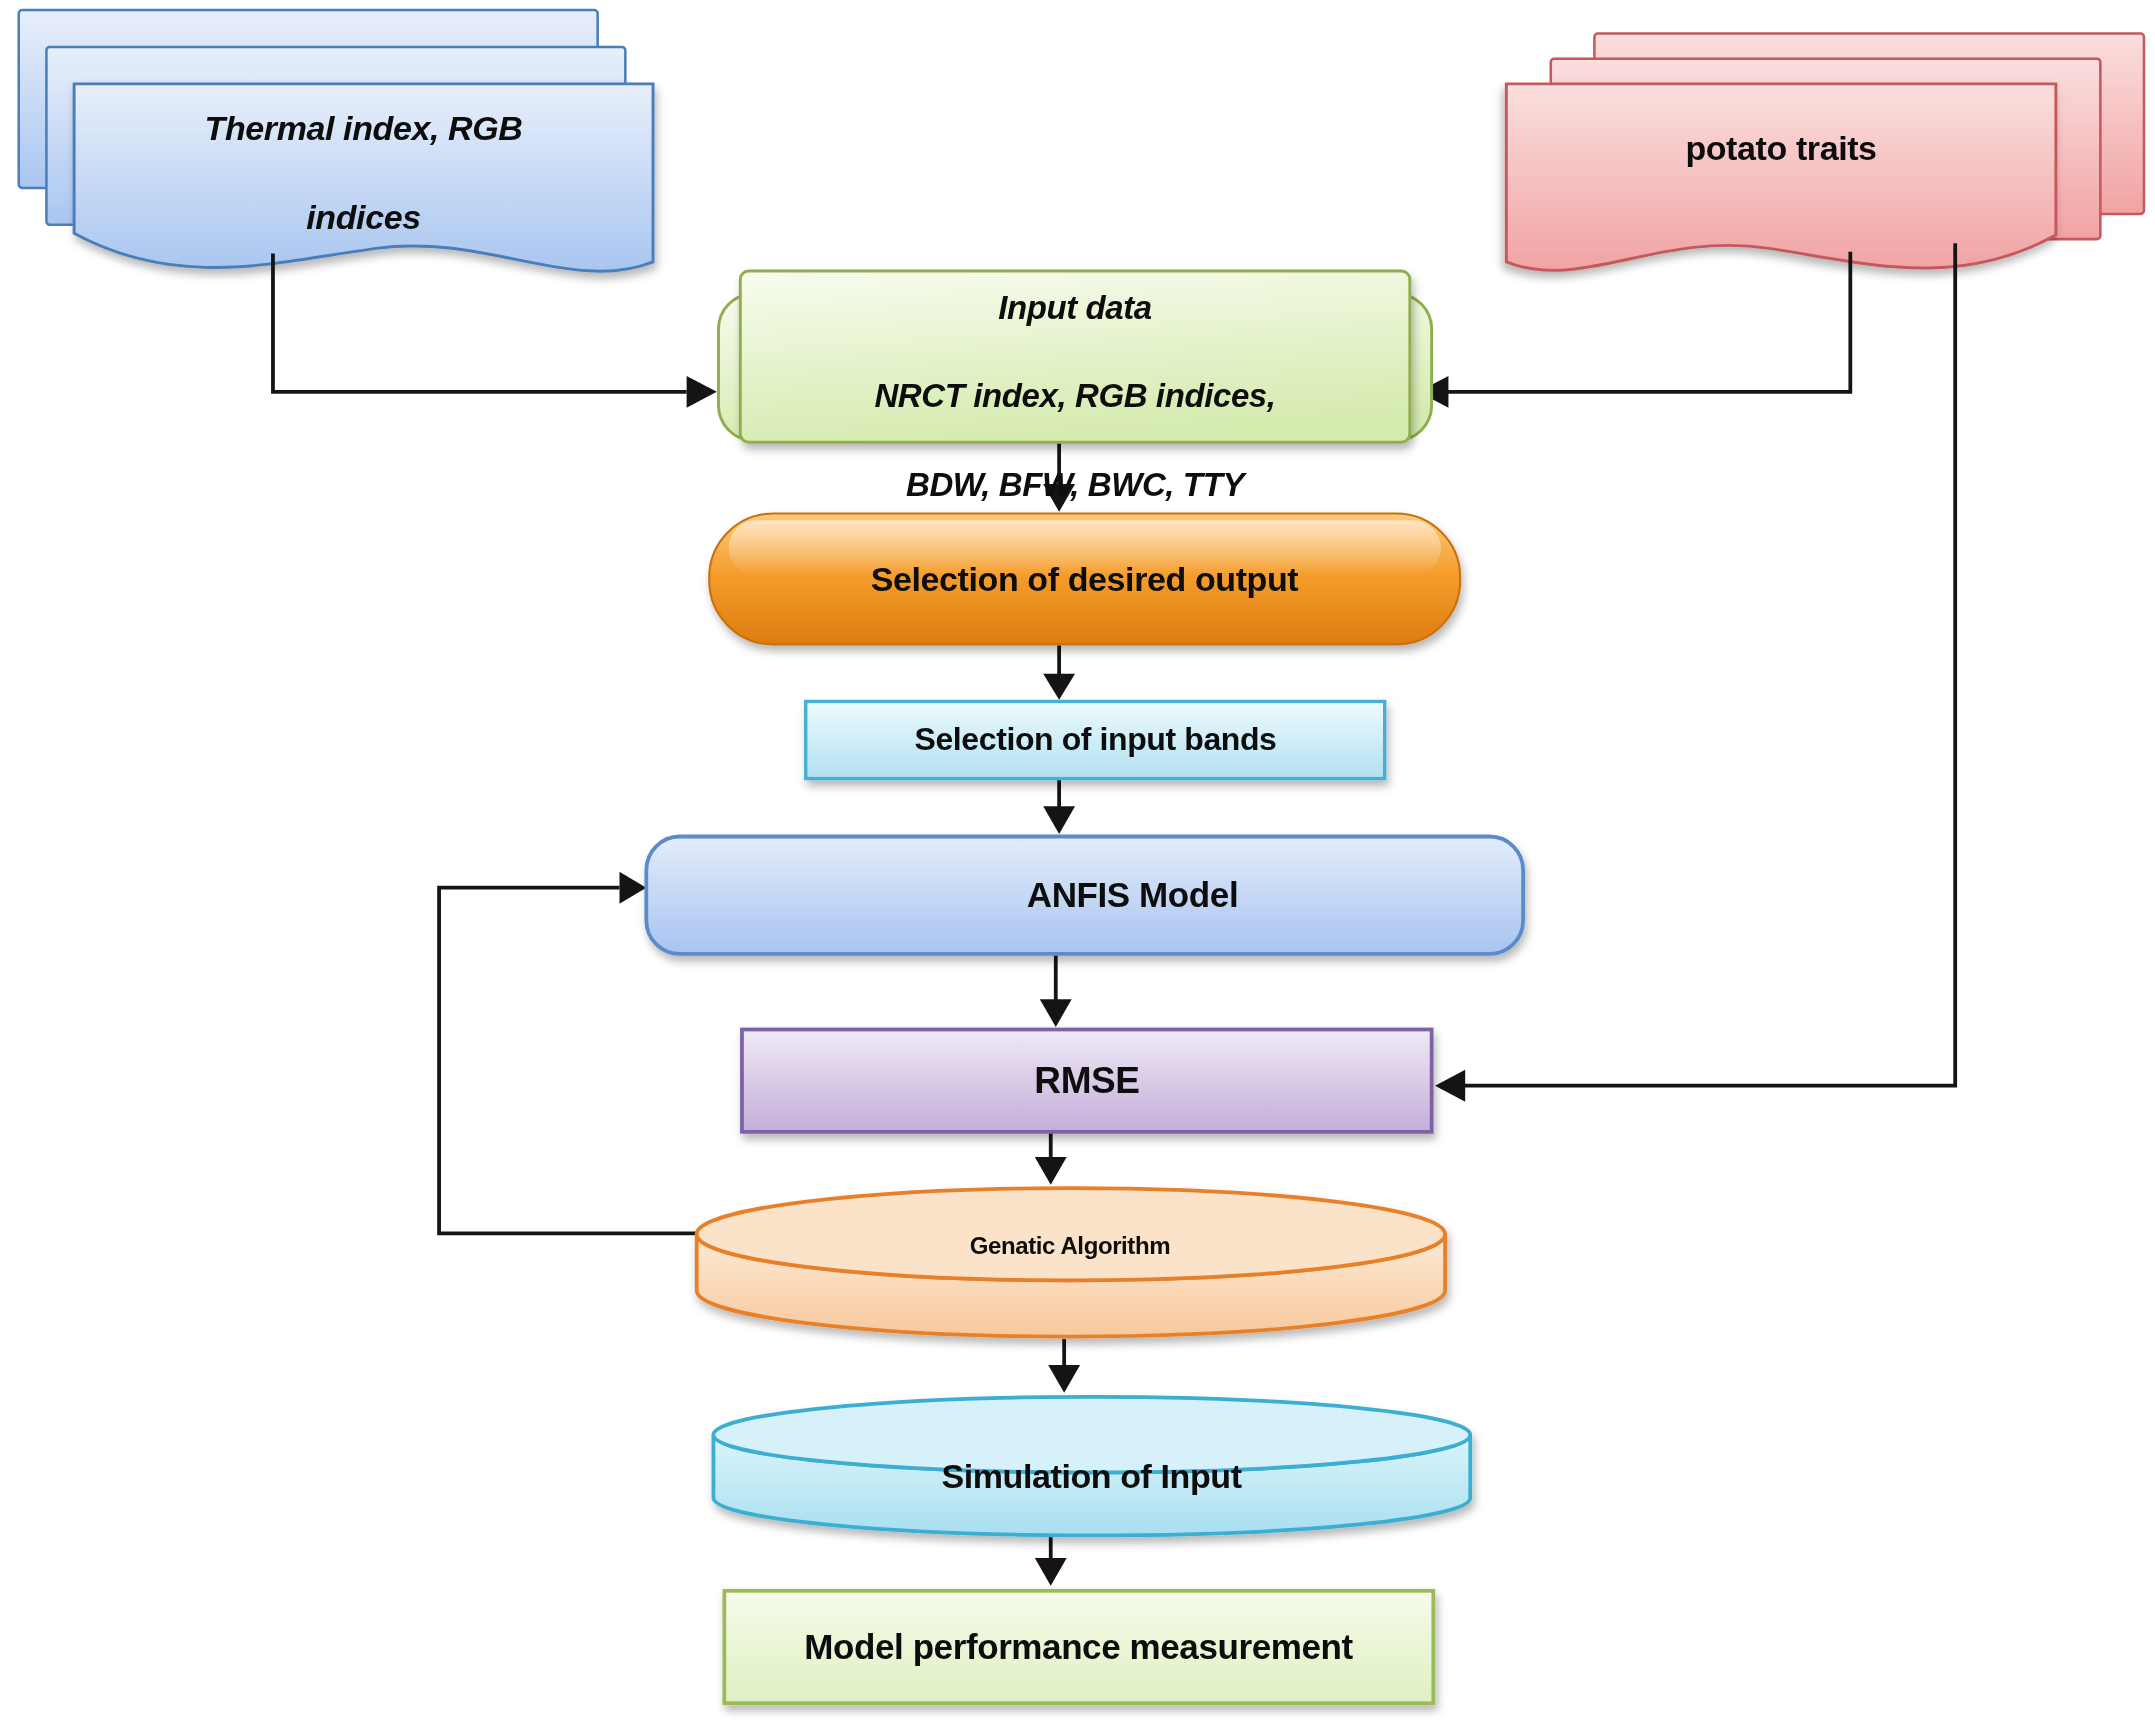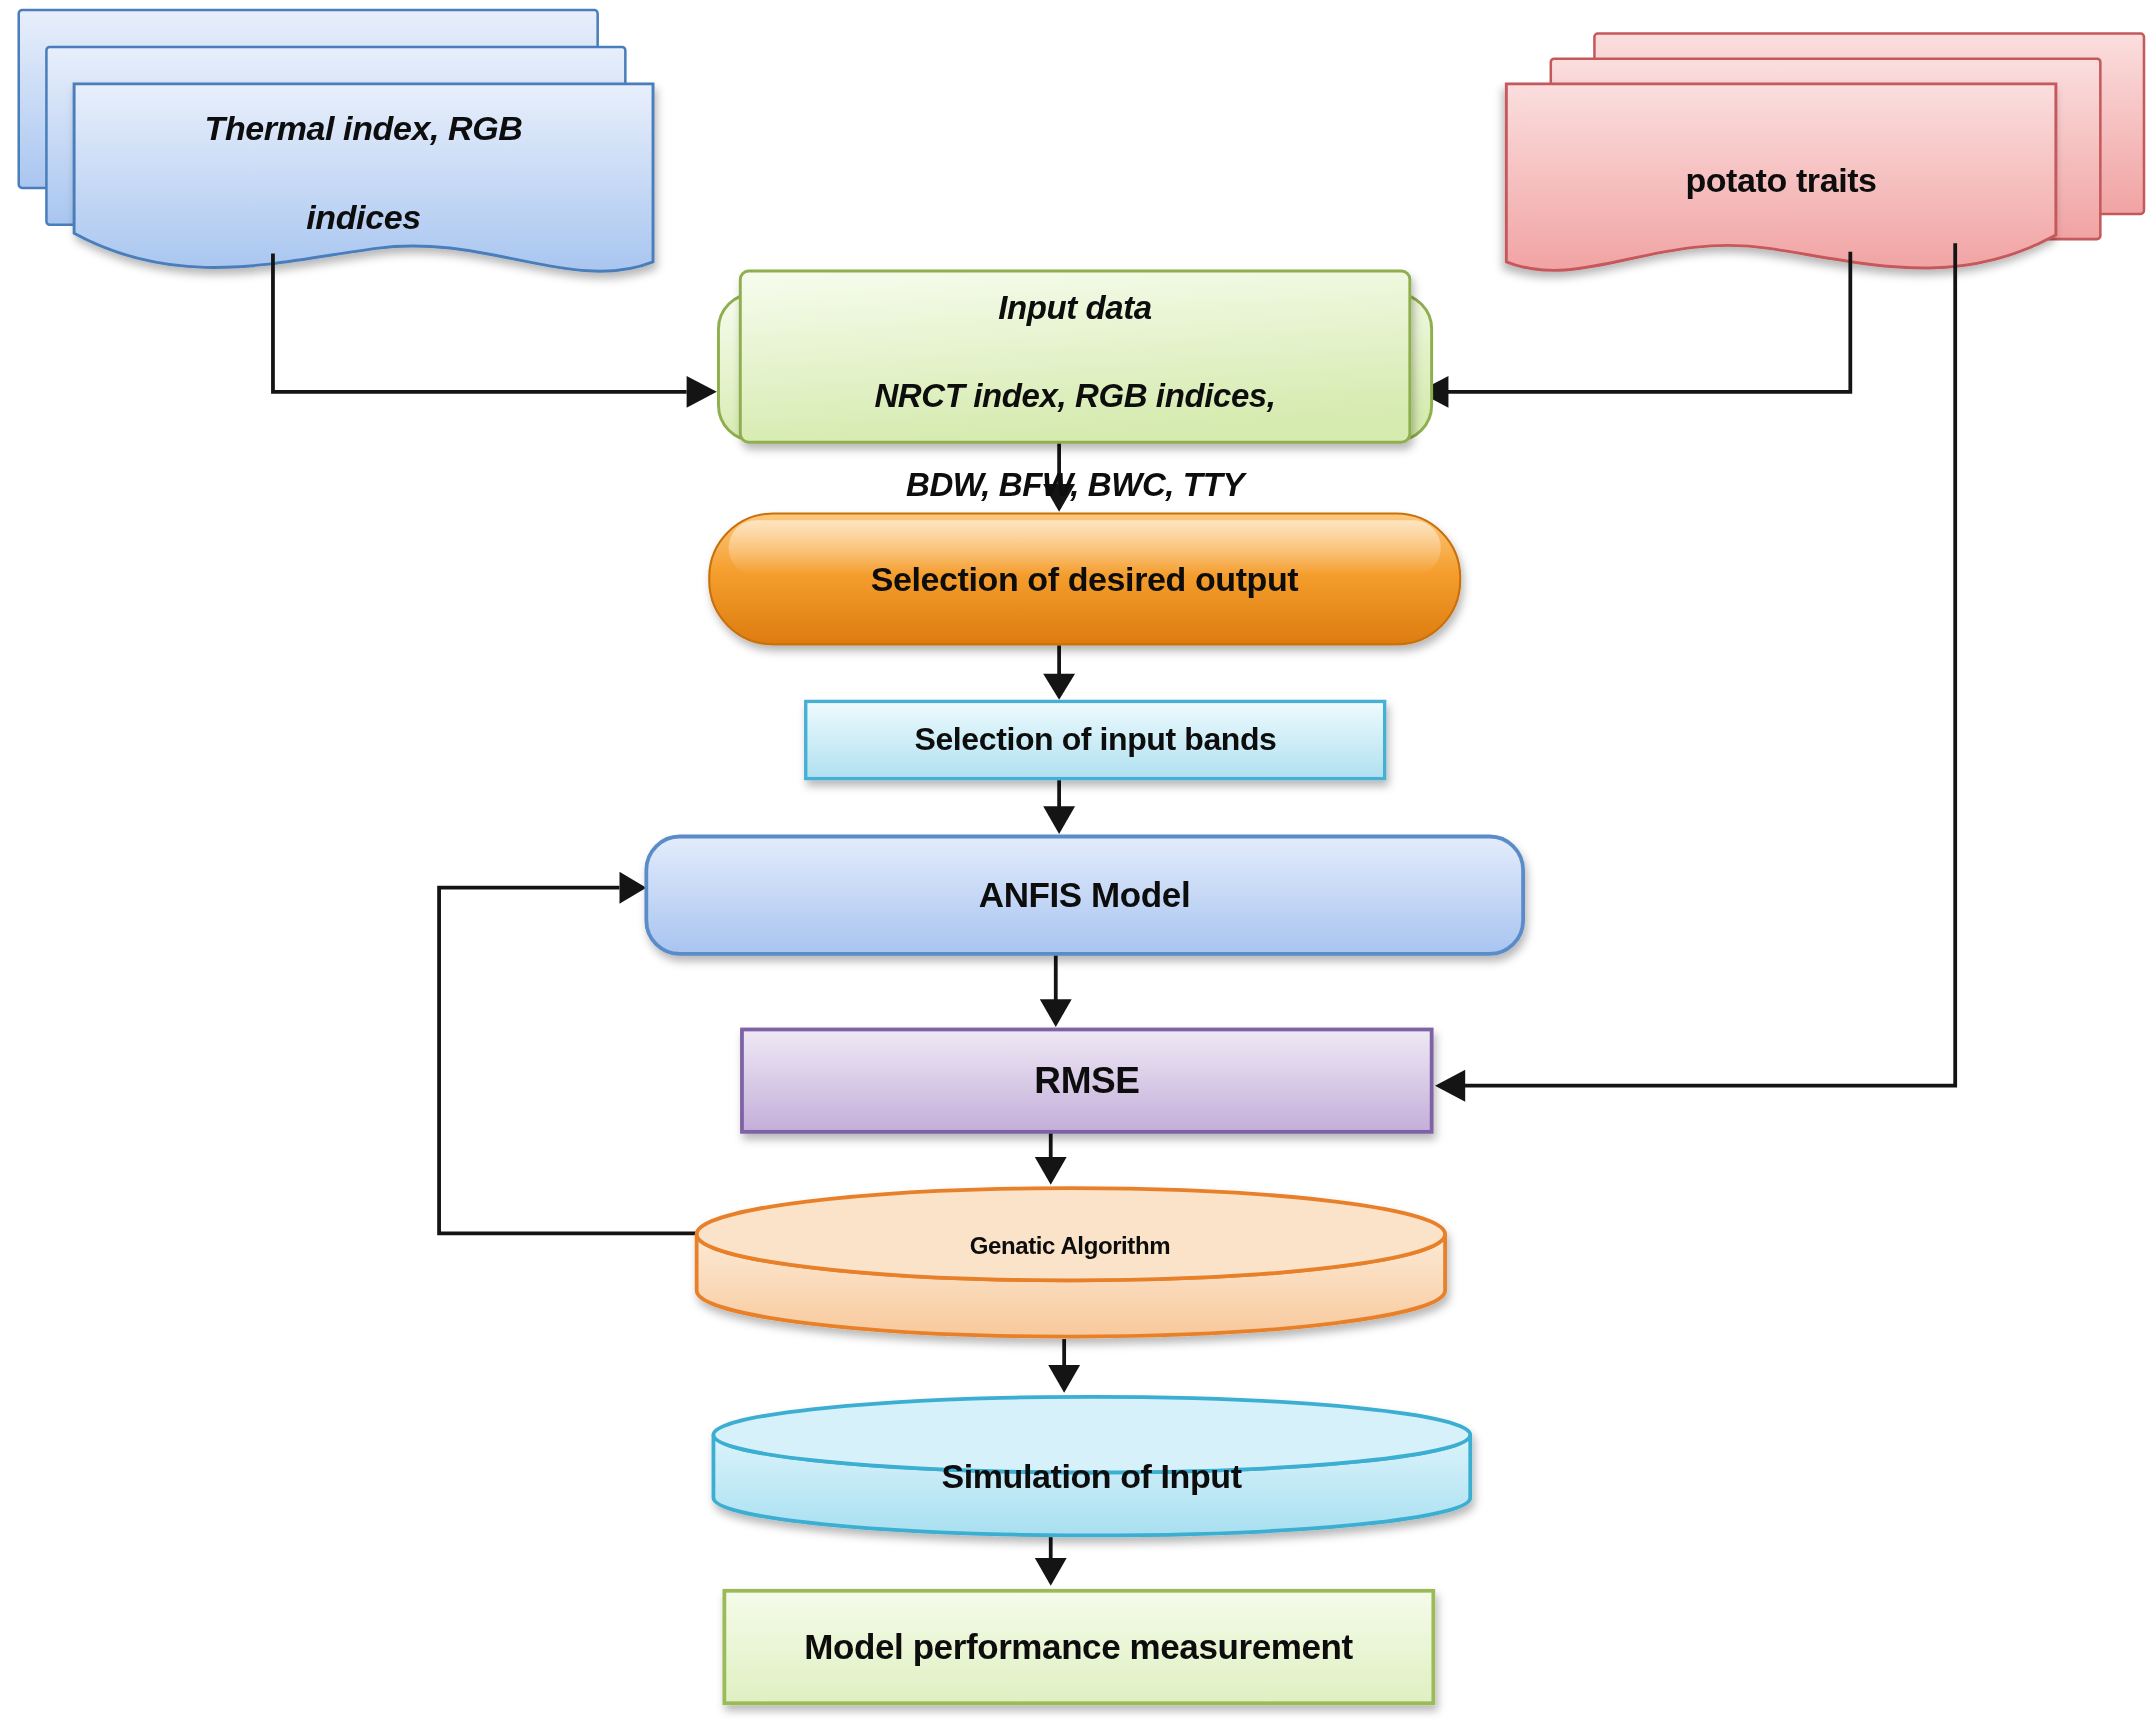--- a/index.html
+++ b/index.html
@@ -157,33 +157,33 @@
     </g>
 
     <rect x="863" y="1896" width="845" height="134" fill="url(#gModel)" stroke="#9bbb59" stroke-width="4.5" filter="url(#ds)"></rect>
   </svg>
 
   <div class="lbl" style="left:74px;top:84px;width:579px;height:178px;font-size:34px;">
     <div class="inner"><span>Thermal index, RGB</span><br>
     <span>indices</span></div>
   </div>
 
-  <div class="lbl" style="left:1506px;top:96px;width:550px;height:168px;font-size:34px;">potato traits</div>
+  <div class="lbl" style="left:1506px;top:64px;width:550px;height:168px;font-size:34px;">potato traits</div>
 
   <div class="lbl" style="left:740px;top:271px;width:670px;height:171px;font-size:33px;line-height:1.34;margin-top:40px;">
     <div class="inner"><span>Input data</span><br>
     <span>NRCT index, RGB indices,</span><br>
     <span>BDW, BFW, BWC, TTY</span></div>
   </div>
 
   <div class="lbl" style="left:709px;top:514px;width:751px;height:131px;font-size:34px;">Selection of desired output</div>
 
   <div class="lbl" style="left:806px;top:701px;width:579px;height:77px;font-size:32px;">Selection of input bands</div>
 
-  <div class="lbl" style="left:646px;top:837px;width:877px;height:117px;font-size:35px;">ANFIS Model</div>
+  <div class="lbl" style="left:646px;top:837px;width:877px;height:117px;font-size:35px;padding-left:48px;">ANFIS Model</div>
 
   <div class="lbl" style="left:742px;top:1030px;width:690px;height:102px;font-size:37px;">RMSE</div>
 
   <div class="lbl" style="left:696px;top:1185px;width:748px;height:122px;font-size:24px;">Genatic Algorithm</div>
 
   <div class="lbl" style="left:713px;top:1425px;width:757px;height:102px;font-size:34px;">Simulation of Input</div>
 
   <div class="lbl" style="left:724px;top:1591px;width:709px;height:112px;font-size:35px;">Model performance measurement</div>
 
 </div>

